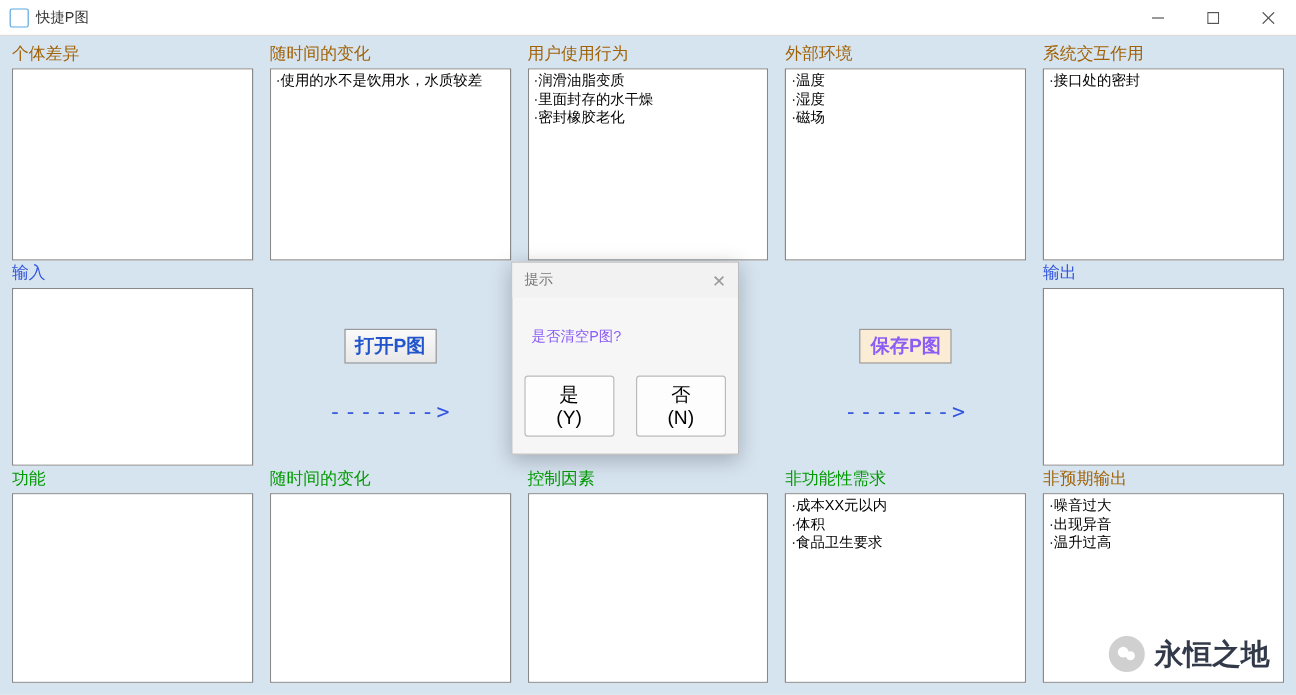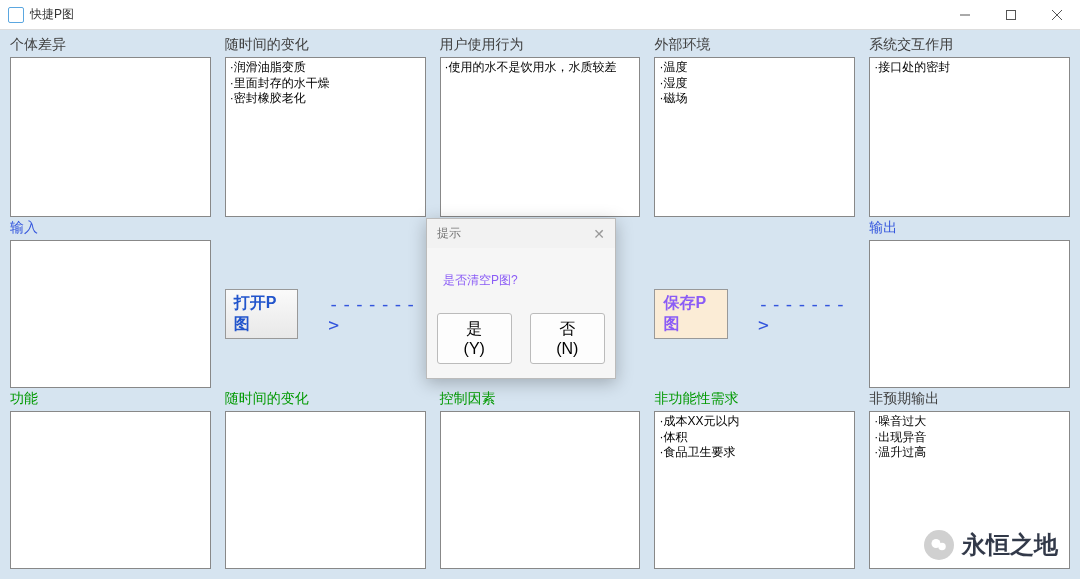--- a/index.html
+++ b/index.html
@@ -56,21 +56,21 @@
       grid-template-rows: auto 160px auto 148px auto 1fr;
       column-gap: 14px;
       row-gap: 2px;
       position: relative;
     }
     .section-header {
       font-size: 14px;
       font-weight: normal;
       padding-bottom: 1px;
     }
-    .red { color: #404040; font-family: Liberation Mono, monospace; }
+    .red { color: #a16207; font-family: Liberation Mono, monospace; }
     .green { color: #009900; font-family: Liberation Mono, monospace; }
     .blue { color: #3355dd; }
 
     .textbox-wrap {
       position: relative;
       background: #fff;
       border: 1px solid #888;
     }
     .textbox {
       width: 100%;
@@ -79,23 +79,23 @@
       font-size: 12px;
       padding: 2px 16px 2px 4px;
       line-height: 1.3;
       resize: none;
       font-family: "SimSun", sans-serif;
       overflow-y: scroll;
     }
 
     .middle-cell {
       display: flex;
-      flex-direction: row;
-      align-items: center;
-      justify-content: flex-start;
+      flex-direction: column;
+      align-items: center;
+      justify-content: center;
       gap: 30px;
     }
     .action-btn {
       display: inline-block;
       padding: 3px 8px;
       font-size: 16px;
       font-weight: bold;
       color: #2255cc;
       background: linear-gradient(#fafafa,#e8e8e8);
       border: 1px solid #999;
@@ -211,24 +211,24 @@
 
 <div class="main">
 
   <div class="section-header red">个体差异</div>
   <div class="section-header red">随时间的变化</div>
   <div class="section-header red">用户使用行为</div>
   <div class="section-header red">外部环境</div>
   <div class="section-header red">系统交互作用</div>
 
   <div class="textbox-wrap"><textarea class="textbox" style=""></textarea></div>
+  <div class="textbox-wrap"><textarea class="textbox" style="">·使用的水不是饮用水，水质较差</textarea></div>
   <div class="textbox-wrap"><textarea class="textbox" style="">·润滑油脂变质
 ·里面封存的水干燥
 ·密封橡胶老化</textarea></div>
-  <div class="textbox-wrap"><textarea class="textbox" style="">·使用的水不是饮用水，水质较差</textarea></div>
   <div class="textbox-wrap"><textarea class="textbox" style="">·温度
 ·湿度
 ·磁场</textarea></div>
   <div class="textbox-wrap"><textarea class="textbox" style="">·接口处的密封</textarea></div>
 
   <div class="section-header blue">输入</div>
   <div></div>
     <div></div>
     <div></div>
   <div class="section-header blue">输出</div>

